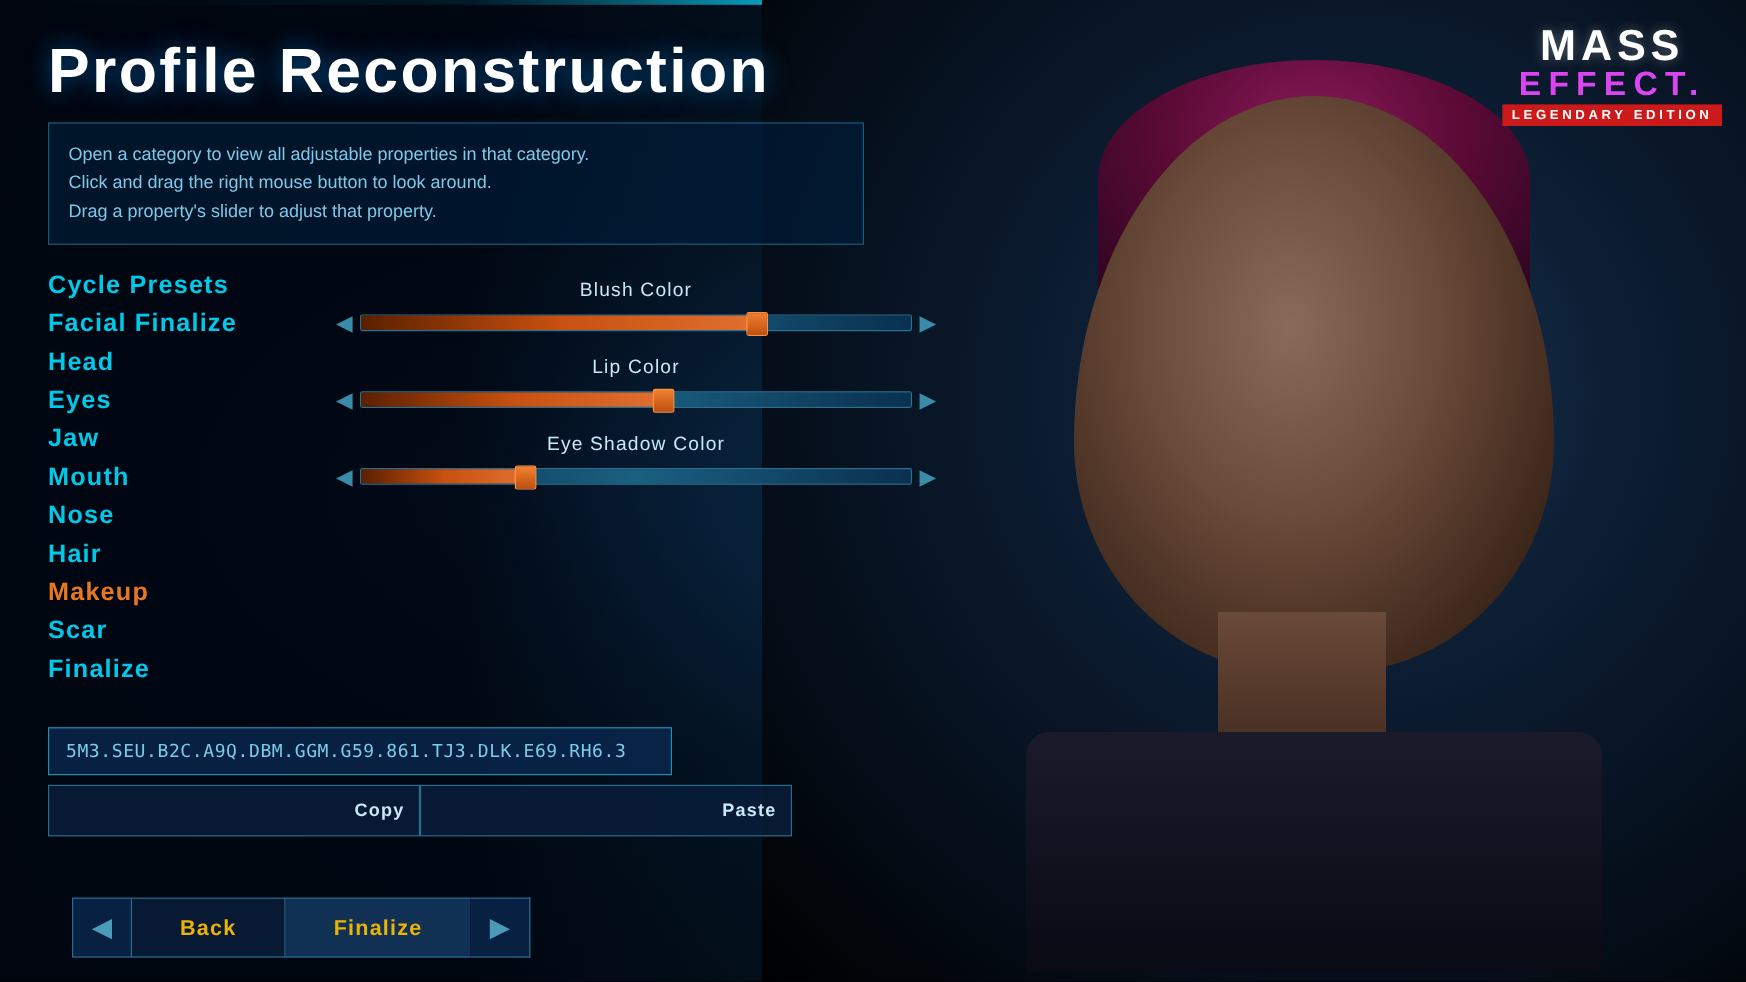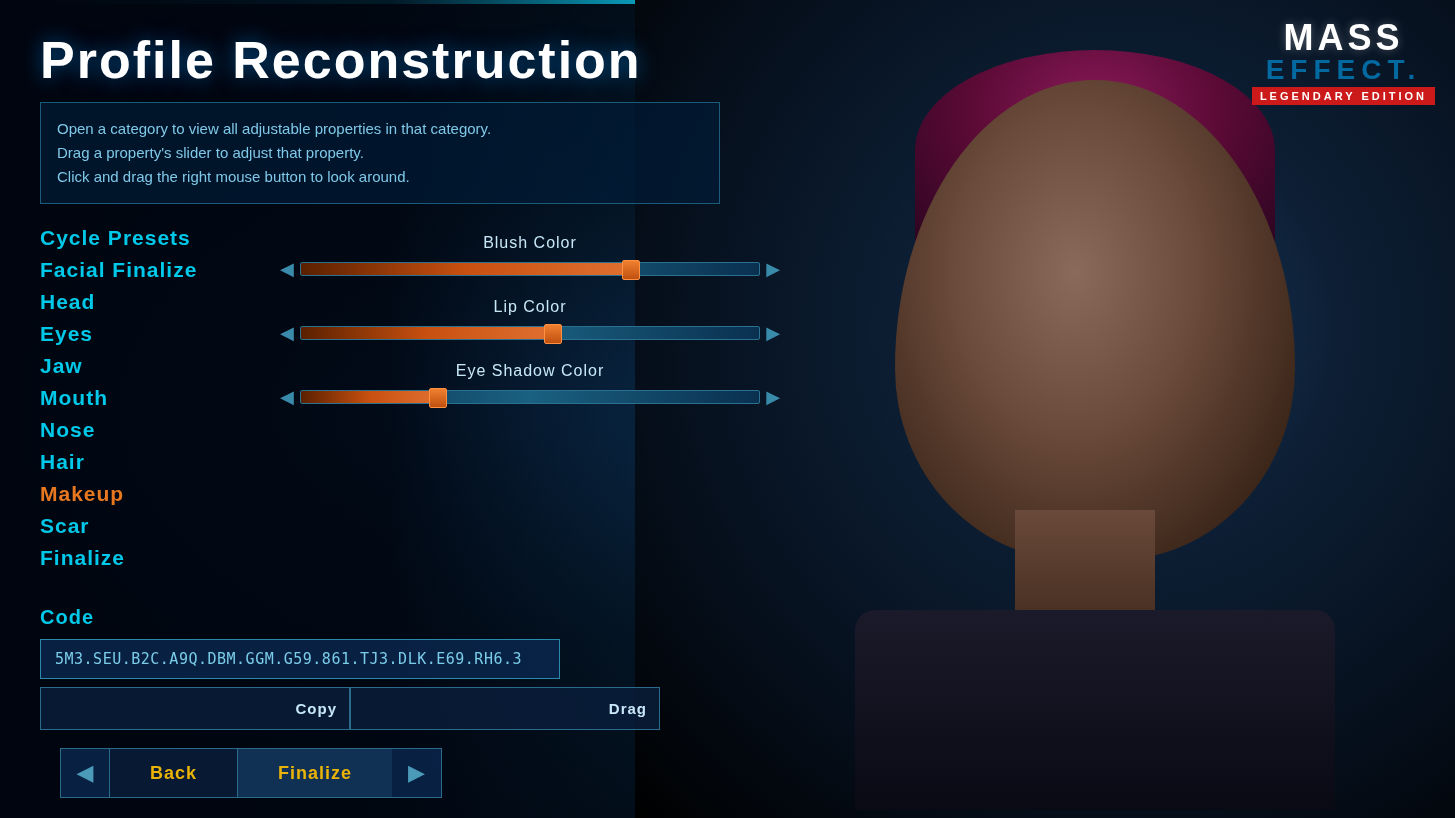--- a/index.html
+++ b/index.html
@@ -273,21 +273,21 @@
       color: #fff;
       letter-spacing: 4px;
       line-height: 1;
       font-family: 'Arial Black', sans-serif;
       text-shadow: 0 0 10px rgba(255,255,255,0.3);
     }
 
     .me-logo-effect {
       font-size: 28px;
       font-weight: 900;
-      color: #0369a1;
+      color: #d946ef;
       letter-spacing: 6px;
       line-height: 1;
       font-family: 'Arial Black', sans-serif;
     }
 
     .me-logo-legendary {
       background: #cc1a1a;
       color: #fff;
       font-size: 11px;
       font-weight: bold;
@@ -375,22 +375,22 @@
 </div>
 
 <div class="left-overlay"></div>
 
 <div class="ui-panel">
   <h1 class="page-title">Profile Reconstruction</h1>
 
   <div class="instructions-box">
     <div class="instructions-text">
       <div>Open a category to view all adjustable properties in that category.</div>
+      <div>Click and drag the right mouse button to look around.</div>
       <div>Drag a property's slider to adjust that property.</div>
-      <div>Click and drag the right mouse button to look around.</div>
     </div>
   </div>
 
   <div class="left-content">
 
     <ul class="nav-list">
       <li class="nav-item cyan">Cycle Presets</li>
       <li class="nav-item cyan">Facial Finalize</li>
       <li class="nav-item cyan">Head</li>
       <li class="nav-item cyan">Eyes</li>
@@ -437,25 +437,24 @@
             <div class="slider-fill" style="width: 30%;"></div>
             <div class="slider-thumb" style="left: 30%;"></div>
           </div>
           <span class="slider-arrow">▶</span>
         </div>
       </div>
     </div>
   </div>
 
   <div class="code-section">
-    <div class="code-label">Code</div>
     <input class="code-input" type="text" value="5M3.SEU.B2C.A9Q.DBM.GGM.G59.861.TJ3.DLK.E69.RH6.3" style="">
     <div class="code-buttons">
       <button class="code-btn">Copy</button>
-      <button class="code-btn">Drag</button>
+      <button class="code-btn">Paste</button>
     </div>
   </div>
 </div>
 
 <div class="bottom-nav">
   <button class="nav-arrow-btn">◀</button>
   <button class="nav-btn">Back</button>
   <button class="nav-btn finalize">Finalize</button>
   <button class="nav-arrow-btn right">▶</button>
 </div>

